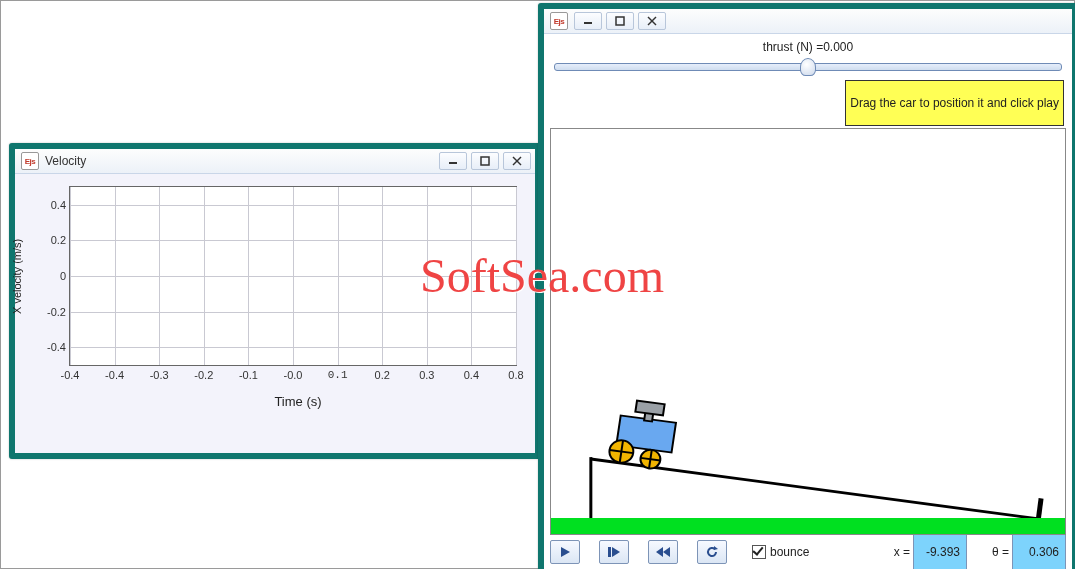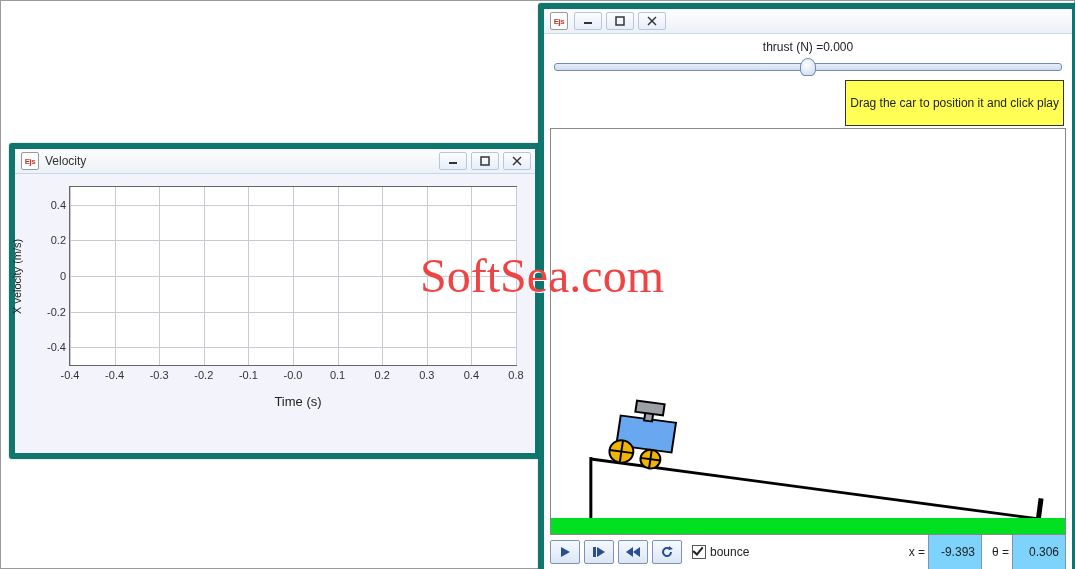--- a/index.html
+++ b/index.html
@@ -183,21 +183,21 @@
     height: 16px;
     background: #00e020;
     bottom: 0;
   }
 
   
   .ctrlbar {
     height: 26px;
     display: flex;
     align-items: center;
-    gap: 4px;
+    gap: 19px;
     margin-top: 4px;
   }
   .ctrlbtn {
     width: 28px; height: 22px;
     border: 1px solid #7d94b7;
     border-radius: 2px;
     background: linear-gradient(#f6f9ff,#dbe6f4);
     display:flex; align-items:center; justify-content:center;
   }
   .ctrlbtn svg { display:block; }
@@ -310,21 +310,21 @@
           <div class="xtick" style="left: 10%;">-0.4</div>
           <div class="grid-v" style="left: 20%;"></div>
           <div class="xtick" style="left: 20%;">-0.3</div>
           <div class="grid-v" style="left: 30%;"></div>
           <div class="xtick" style="left: 30%;">-0.2</div>
           <div class="grid-v" style="left: 40%;"></div>
           <div class="xtick" style="left: 40%;">-0.1</div>
           <div class="grid-v" style="left: 50%;"></div>
           <div class="xtick" style="left: 50%;">-0.0</div>
           <div class="grid-v" style="left: 60%;"></div>
-          <div class="xtick" style="left: 60%;">0.1</div>
+          <div class="xtick" style="left: 60%; font-family: Liberation Mono, monospace;">0.1</div>
           <div class="grid-v" style="left: 70%;"></div>
           <div class="xtick" style="left: 70%;">0.2</div>
           <div class="grid-v" style="left: 80%;"></div>
           <div class="xtick" style="left: 80%;">0.3</div>
           <div class="grid-v" style="left: 90%;"></div>
           <div class="xtick" style="left: 90%;">0.4</div>
           <div class="grid-v" style="left: 100%;"></div>
           <div class="xtick" style="left: 100%;">0.8</div>
         </div>
     </div>

